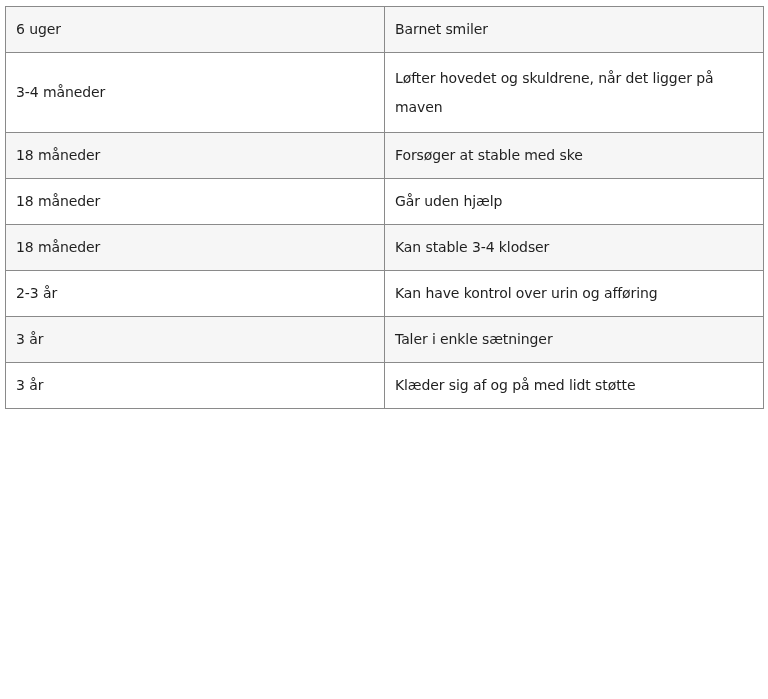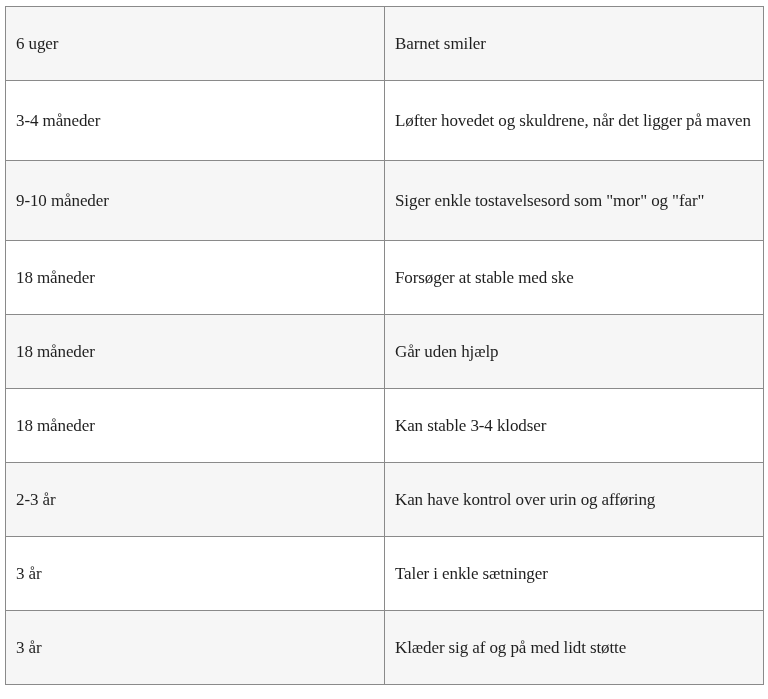--- a/index.html
+++ b/index.html
@@ -18,50 +18,45 @@
     table.milestones {
       position: absolute;
       left: 5px;
       top: 6px;
       width: 758px;
       border-collapse: collapse;
       table-layout: fixed;
     }
     table.milestones td {
       border: 1.5px solid #8a8a8a;
-      padding: 14px 10px;
-      font-size: 17px;
+      padding: 0 10px;
+      font-size: 14px;
       line-height: 29px;
       vertical-align: middle;
       letter-spacing: -0.1px;
-      font-family: Liberation Serif, serif;
     }
     table.milestones td.age { width: 358px; }
     table.milestones td.milestone { width: 358px; }
     table.milestones tr.single td { height: 45px; }
     table.milestones tr.double td { height: 75px; padding-top: 2px; padding-bottom: 2px; }
     table.milestones tr:nth-child(odd) td { background: #f6f6f6; }
     table.milestones tr:nth-child(even) td { background: #ffffff; }
   </style>
 </head>
 <body>
 
 <table class="milestones">
   <tbody>
     <tr class="single">
       <td class="age">6 uger</td>
       <td class="milestone">Barnet smiler</td>
     </tr>
     <tr class="double">
       <td class="age">3-4 måneder</td>
       <td class="milestone">Løfter hovedet og skuldrene, når det ligger på maven</td>
-    </tr>
-    <tr class="double">
-      <td class="age">9-10 måneder</td>
-      <td class="milestone">Siger enkle tostavelsesord som "mor" og "far"</td>
     </tr>
     <tr class="single">
       <td class="age">18 måneder</td>
       <td class="milestone">Forsøger at stable med ske</td>
     </tr>
     <tr class="single">
       <td class="age">18 måneder</td>
       <td class="milestone">Går uden hjælp</td>
     </tr>
     <tr class="single">

